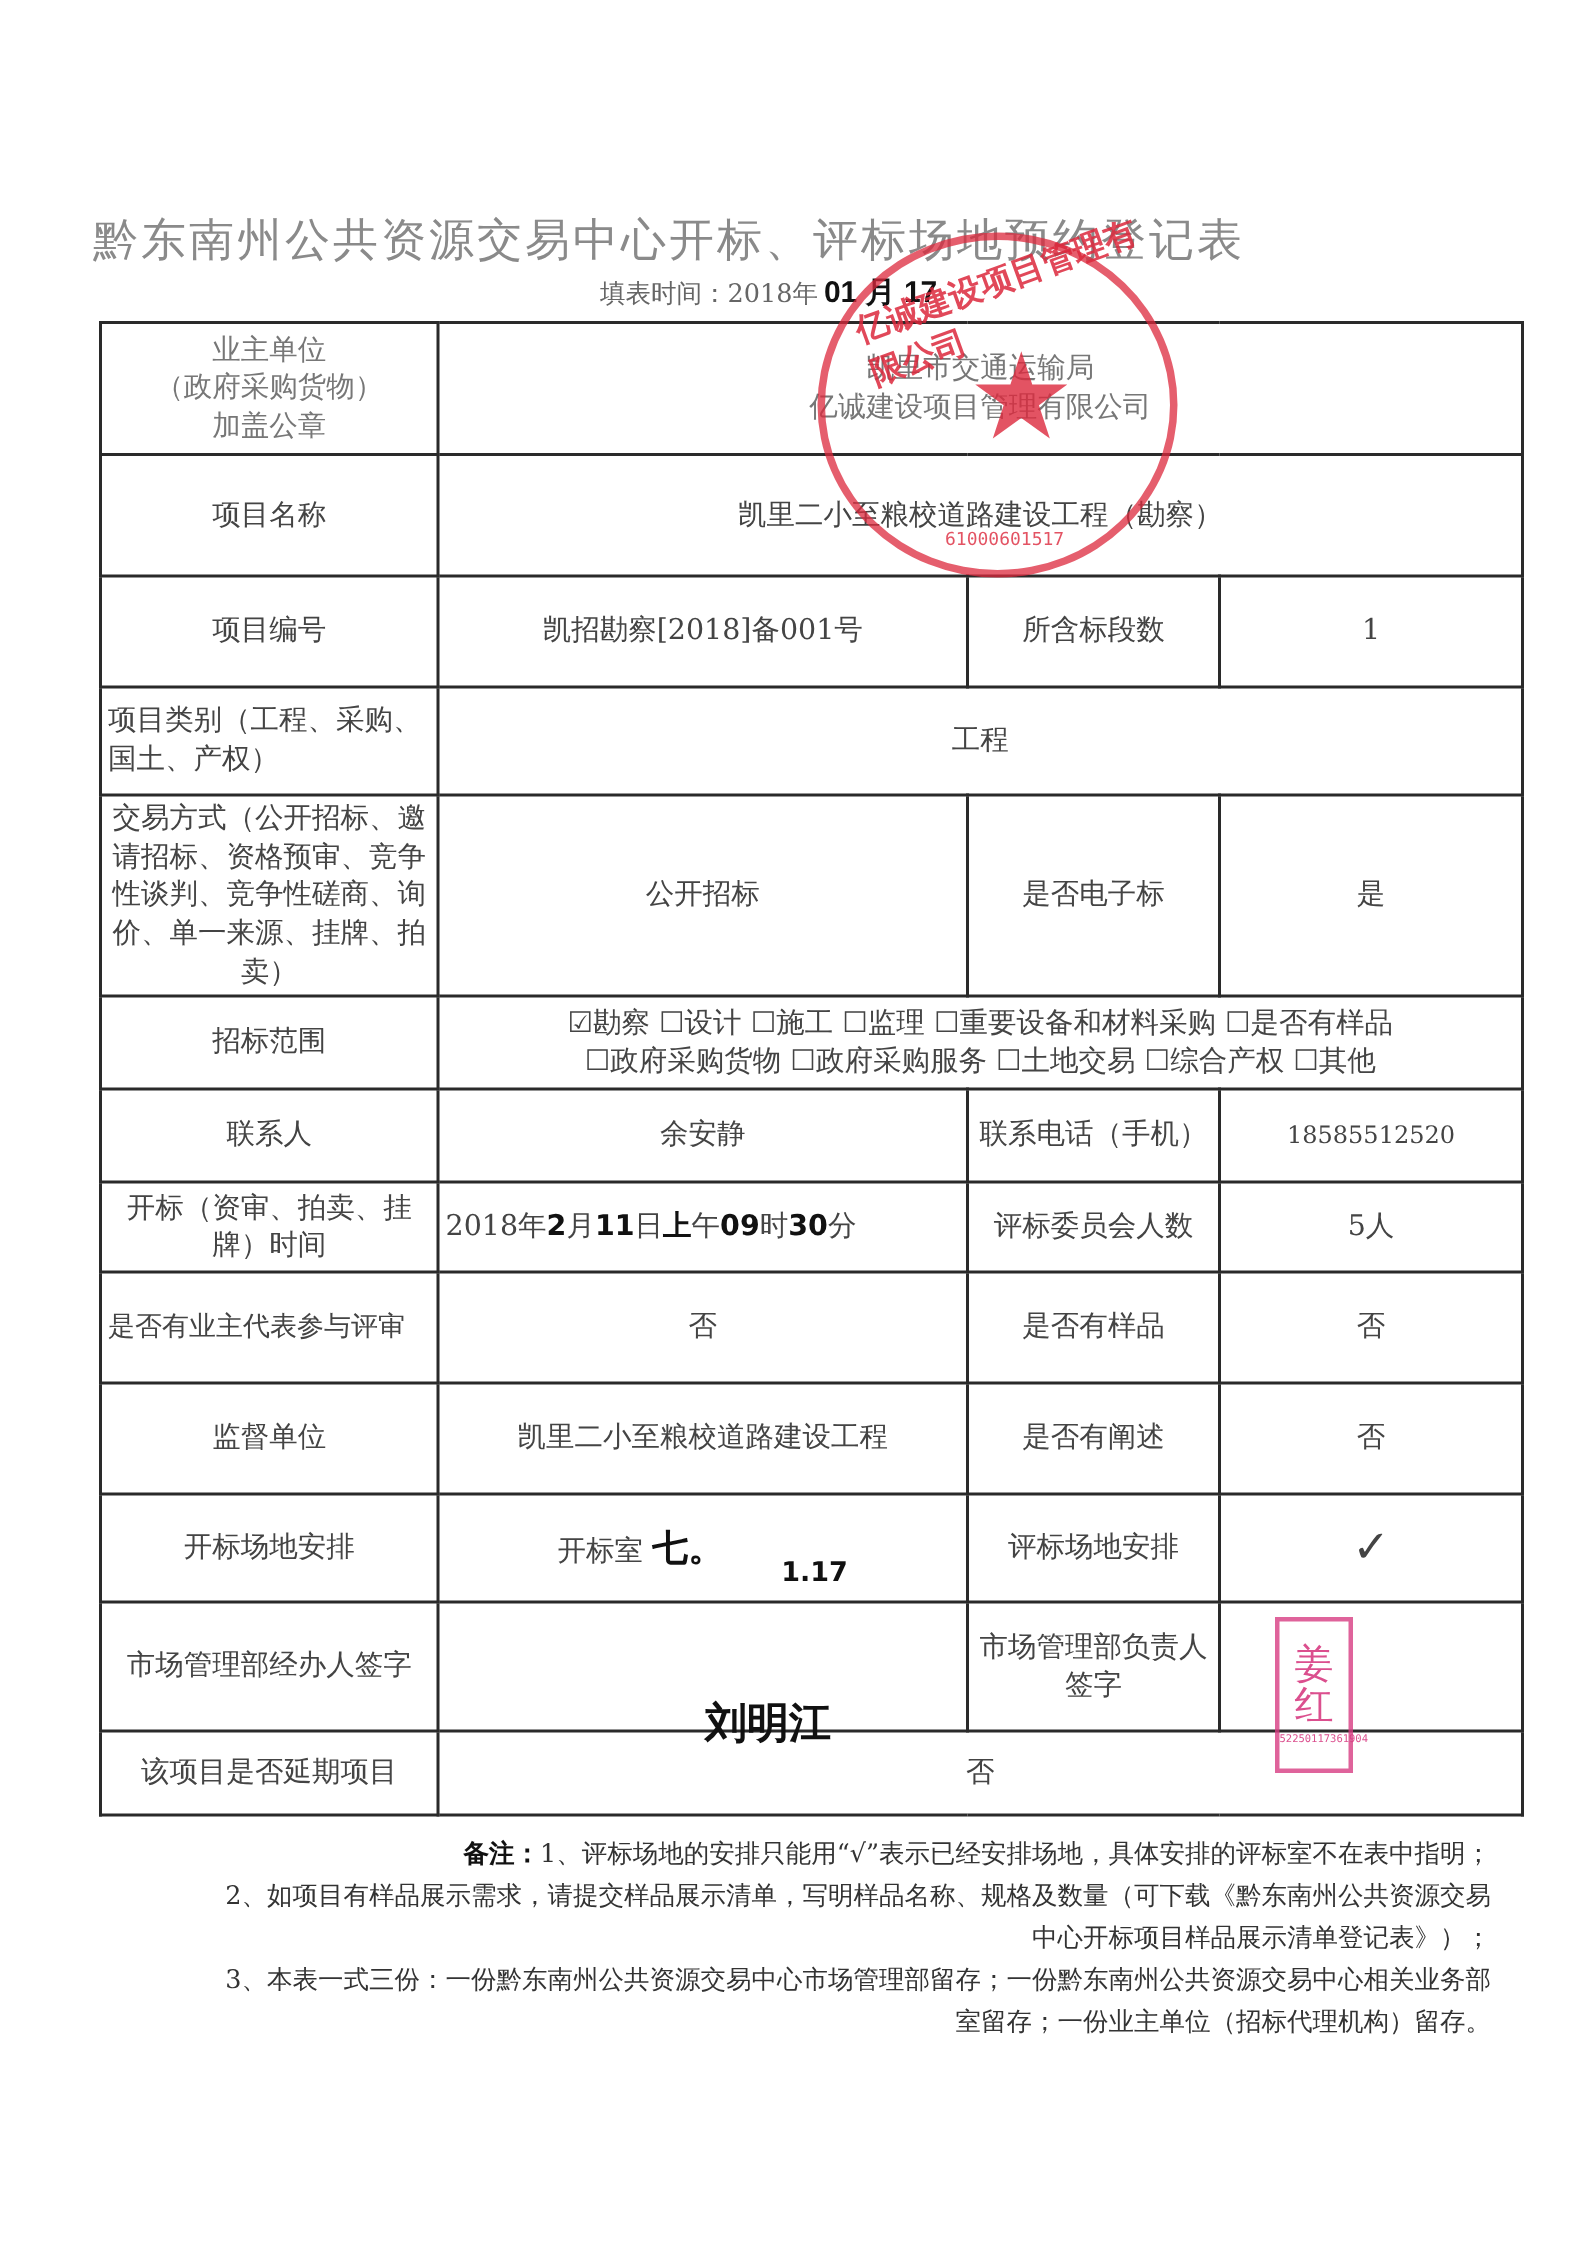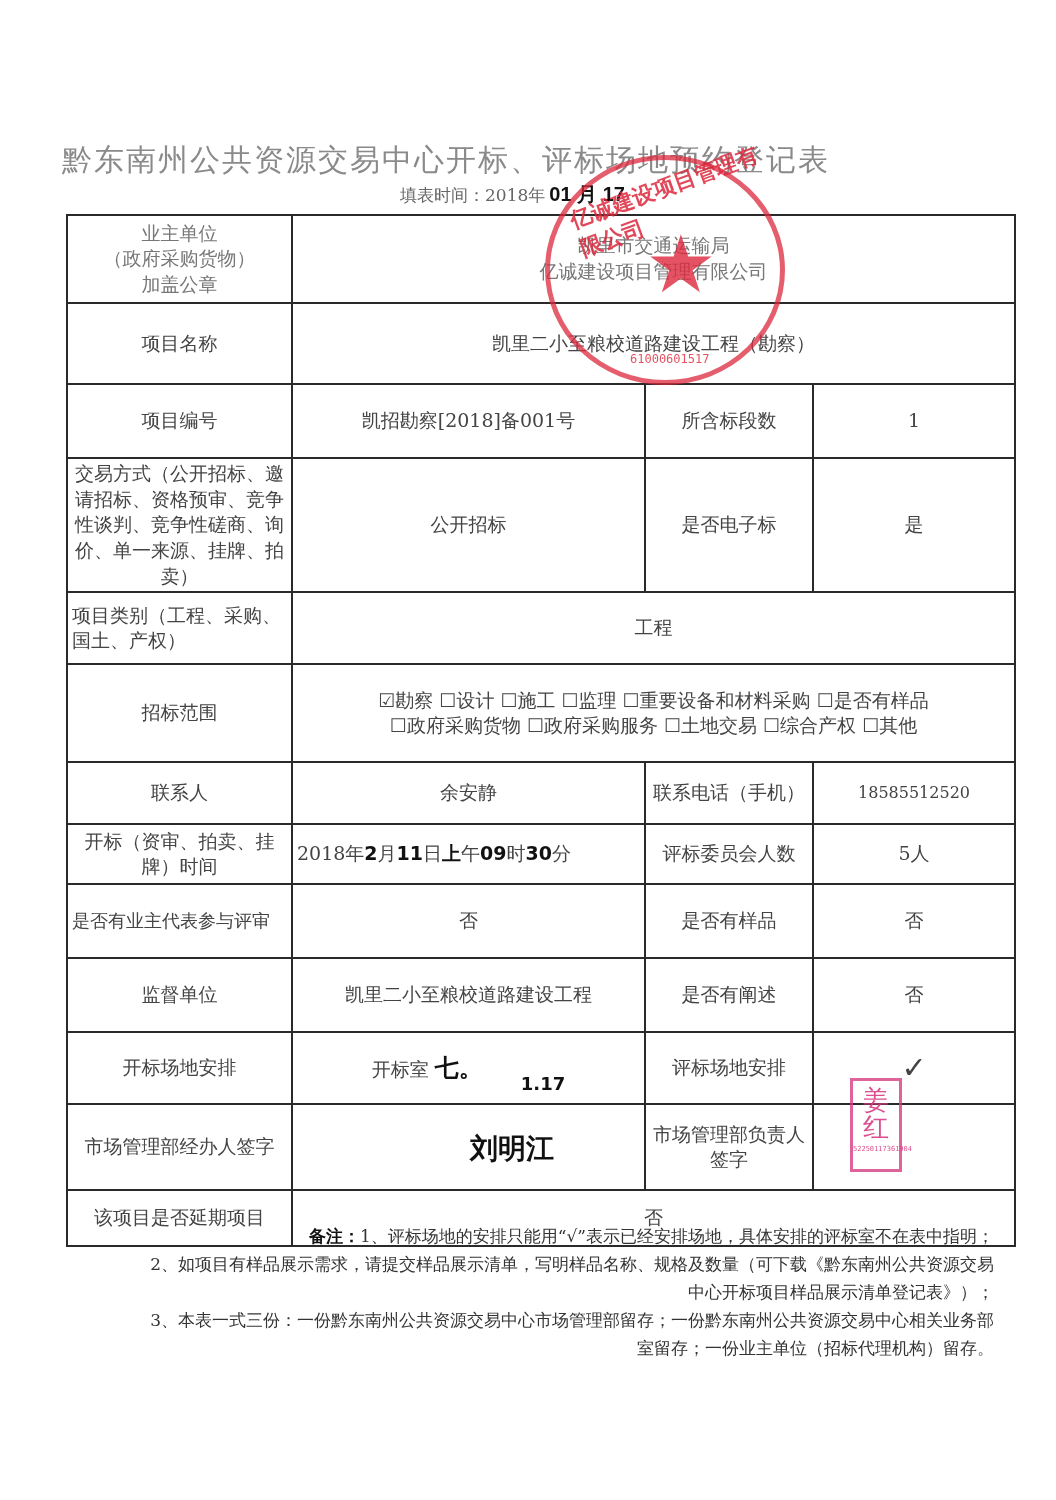--- a/index.html
+++ b/index.html
@@ -15,21 +15,21 @@
   .scope-line { text-align: left; padding-left: 60px; font-size: 18px; line-height: 1.5; }
   .hand { font-family: "DejaVu Sans", sans-serif; color: #111; font-weight: bold; }
   .notes { position: absolute; left: 74px; top: 1222px; width: 920px; font-size: 17px; color: #333; line-height: 1.65; text-align: right; }
   .notes p { margin: 0; }
   .notes .indent { text-indent: 68px; }
   .notes b { color: #111; }
   .stamp-round { position: absolute; left: 545px; top: 155px; width: 230px; height: 220px; border: 5px solid rgba(220,40,60,0.75); border-radius: 50%; pointer-events: none; }
   .stamp-star { position: absolute; left: 95px; top: 65px; font-size: 80px; color: rgba(220,40,60,0.8); line-height: 1; }
   .stamp-text { position: absolute; left: 20px; top: 10px; font-size: 22px; color: rgba(220,40,60,0.85); font-weight: bold; transform: rotate(-20deg); }
   .stamp-num { position: absolute; left: 80px; bottom: 14px; font-size: 12px; color: rgba(220,40,60,0.8); font-family: "DejaVu Sans Mono", monospace; }
-  .stamp-sq { position: absolute; left: 850px; top: 1078px; width: 46px; height: 82px; border: 3px solid rgba(215,60,130,0.8); text-align: center; color: rgba(215,60,130,0.9); font-size: 26px; line-height: 1.05; padding-top: 6px; }
+  .stamp-sq { position: absolute; left: 850px; top: 1078px; width: 46px; height: 82px; border: 3px solid rgba(215,60,130,0.8); text-align: center; color: rgba(215,60,130,0.9); font-size: 26px; line-height: 1.05; padding-top: 16px; }
   .stamp-sq .code { font-size: 7px; font-family: "DejaVu Sans Mono", monospace; margin-top: 4px; }
   .sig { position: absolute; left: 470px; top: 1130px; font-size: 28px; }
 </style>
 </head>
 <body>
 
 <div class="title">黔东南州公共资源交易中心开标、评标场地预约登记表</div>
 <div class="fill-date">
   <span>填表时间：2018年</span><span class="hand">01 月 17</span>
 </div>
@@ -60,33 +60,33 @@
     <td colspan="3">凯里二小至粮校道路建设工程（勘察）</td>
   </tr>
 
   <tr style="height:74px">
     <td>项目编号</td>
     <td>凯招勘察[2018]备001号</td>
     <td>所含标段数</td>
     <td>1</td>
   </tr>
 
+  <tr style="height:72px">
+    <td class="lbl-small">项目类别（工程、采购、国土、产权）</td>
+    <td colspan="3">工程</td>
+  </tr>
+
   <tr style="height:128px">
     <td class="lbl-small" style="text-align:center !important">交易方式（公开招标、邀请招标、资格预审、竞争性谈判、竞争性磋商、询价、单一来源、挂牌、拍卖）</td>
     <td>公开招标</td>
     <td>是否电子标</td>
     <td>是</td>
   </tr>
 
-  <tr style="height:72px">
-    <td class="lbl-small">项目类别（工程、采购、国土、产权）</td>
-    <td colspan="3">工程</td>
-  </tr>
-
-  <tr style="height:98px">
+  <tr style="height:62px">
     <td>招标范围</td>
     <td colspan="3" class="scope-line">
       <div>☑勘察 ☐设计 ☐施工 ☐监理 ☐重要设备和材料采购 ☐是否有样品</div>
       <div>☐政府采购货物 ☐政府采购服务 ☐土地交易 ☐综合产权 ☐其他</div>
     </td>
   </tr>
 
   <tr style="height:62px">
     <td>联系人</td>
     <td>余安静</td>

